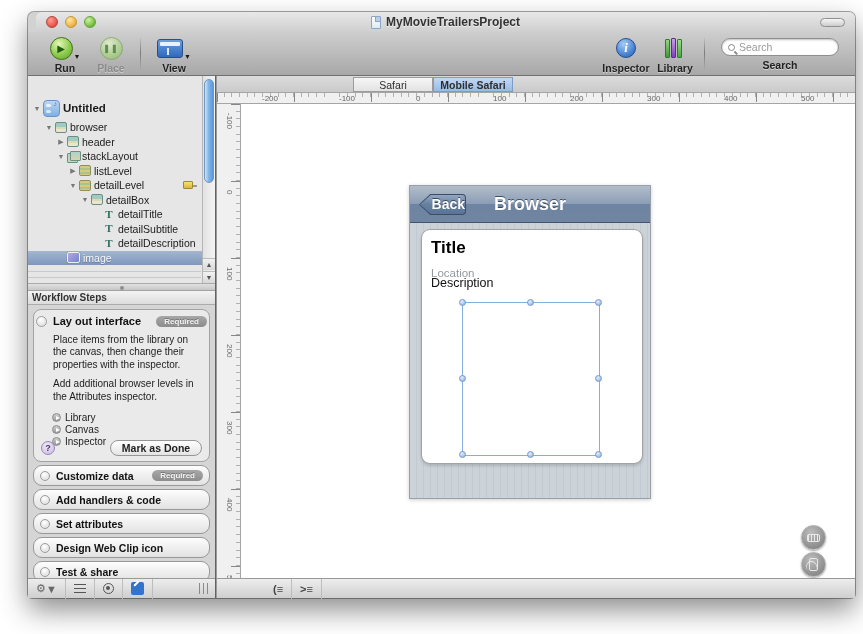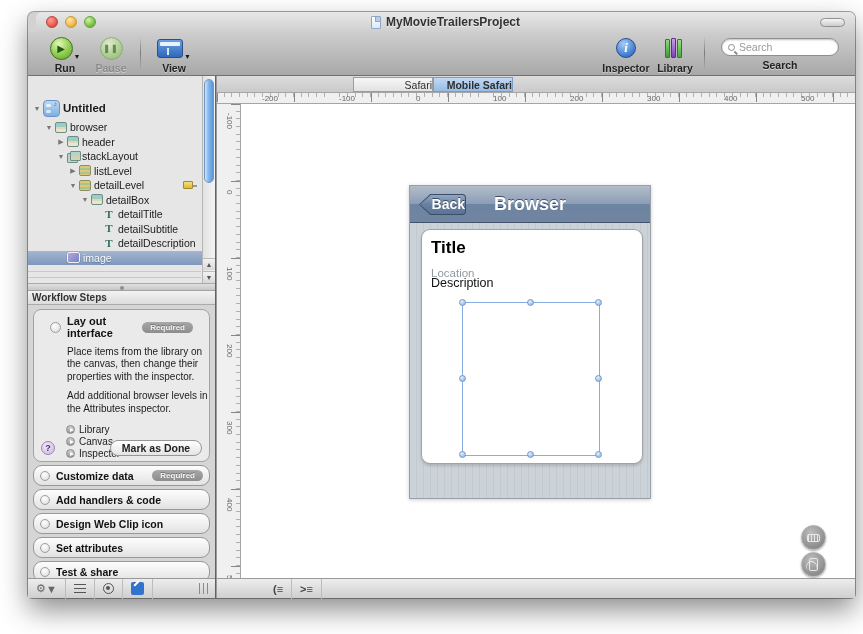--- a/index.html
+++ b/index.html
@@ -86,21 +86,21 @@
   .treeline { position:absolute; left:0; right:14px; height:1px; background:#c9c9c9; }
   .vscroll { position:absolute; right:0; top:0; width:13px; height:207px; background:linear-gradient(90deg,#e2e2e2,#f4f4f4); border-left:1px solid #b5b5b5; }
   .vthumb { position:absolute; left:1px; top:3px; width:10px; height:104px; border-radius:5px;
     background:linear-gradient(90deg,#cfe5f9,#82b6ea 45%,#5b97dc); border:1px solid #7296bd; }
   .sarrow { position:absolute; left:0; width:12px; height:12px; font-size:7px; color:#555; text-align:center; line-height:12px; background:linear-gradient(#f2f2f2,#d8d8d8); border-top:1px solid #bbb; }
   .splitter { position:absolute; left:0; right:0; top:207px; height:8px; background:linear-gradient(#e0e0e0,#c7c7c7); border-top:1px solid #aaa; border-bottom:1px solid #a2a2a2; }
   .splitter::after { content:''; position:absolute; left:50%; top:2px; width:4px; height:4px; margin-left:-2px; border-radius:50%; background:#8f8f8f; }
   .wfheader { position:absolute; left:0; right:0; top:215px; height:14px; background:linear-gradient(#f3f3f3,#dcdcdc);
     border-bottom:1px solid #ababab; font-size:10px; font-weight:bold; color:#333; padding-left:4px; line-height:14px; }
   .wfbody { position:absolute; left:0; right:0; top:229px; bottom:20px; background:#d5d5d5; overflow:hidden; }
-  .wfcard { margin:4px 5px 3px 5px; height:153px; background:#eaeaea; border:1px solid #a3a3a3; border-radius:8px; padding:5px 16px; position:relative; }
+  .wfcard { margin:4px 5px 3px 5px; height:153px; background:#eaeaea; border:1px solid #a3a3a3; border-radius:8px; padding:5px 2px; position:relative; }
   .wfrow { display:flex; align-items:center; }
   .radio { width:11px; height:11px; border-radius:50%; background:radial-gradient(circle at 40% 30%, #ffffff, #d8d8d8); border:1px solid #9d9d9d; flex:none; }
   .wftitle { font-size:11px; font-weight:bold; color:#111; margin-left:6px; flex:1; }
   .reqbadge { font-size:8px; font-weight:bold; color:#f2f2f2; background:linear-gradient(#a8a8a8,#8c8c8c); border-radius:7px; padding:1px 8px; text-shadow:0 -1px 0 rgba(0,0,0,.3); }
   .wfp { font-size:10px; color:#1c1c1c; line-height:1.24; margin:7px 0 0 17px; width:150px; }
   .wflinks { margin:9px 0 0 16px; }
   .wflink { display:flex; align-items:center; gap:4px; height:12px; font-size:10px; color:#1c1c1c; }
   .playcirc { width:9px; height:9px; border-radius:50%; background:linear-gradient(#cfcfcf,#9a9a9a); border:1px solid #8a8a8a; position:relative; flex:none; }
   .playcirc::after { content:''; position:absolute; left:3px; top:2px; border-left:4px solid #fff; border-top:2.5px solid transparent; border-bottom:2.5px solid transparent; }
   .wffoot { position:absolute; left:7px; right:7px; bottom:5px; display:flex; align-items:center; justify-content:space-between; }
@@ -115,21 +115,21 @@
   .listg { width:12px; height:9px; background:repeating-linear-gradient(180deg,#555 0 1.5px,transparent 1.5px 3.8px); }
   .targetg { width:11px; height:11px; border:1.5px solid #555; border-radius:50%; position:relative; }
   .targetg::after { content:''; position:absolute; left:2px; top:2px; width:4px; height:4px; border-radius:50%; background:#555; }
   .editg { width:13px; height:13px; border-radius:2px; background:#3173cd; position:relative; }
   .editg::after { content:''; position:absolute; left:3px; top:3px; width:7px; height:2px; background:#fff; transform:rotate(-45deg); transform-origin:left center; border-radius:1px; }
   .draghandle { margin-left:auto; margin-right:4px; width:12px; height:11px;
     background:repeating-linear-gradient(90deg,#8a8a8a 0 1px,transparent 1px 4px); }
   
   .canvascol { position:absolute; left:188px; top:64px; right:0; bottom:0; background:#fff; border-left:1px solid #9a9a9a; }
   .tabrow { position:absolute; left:0; right:0; top:0; height:17px; background:linear-gradient(#dcdcdc,#cacaca); border-bottom:1px solid #a5a5a5; }
-  .tab { position:absolute; top:1px; height:15px; width:80px; font-size:10.5px; color:#2e2e2e; text-align:right; line-height:15px;
+  .tab { position:absolute; top:1px; height:15px; width:80px; font-size:10.5px; color:#2e2e2e; text-align:center; line-height:15px;
     background:linear-gradient(#f7f7f7,#e2e2e2); border:1px solid #9c9c9c; }
   .tab.sel { background:linear-gradient(#c3d8f3,#97bce7); border-color:#7d9cc4; font-weight:bold; }
   .hruler { position:absolute; left:0; right:0; top:17px; height:11px; background:#f0f0f0; border-bottom:1px solid #a5a5a5; overflow:hidden; }
   .hruler::before { content:''; position:absolute; left:0; right:0; top:0; height:4px;
     background:repeating-linear-gradient(90deg, transparent 0 6.7px, #b0b0b0 6.7px 7.7px); }
   .hruler::after { content:''; position:absolute; left:0; right:0; top:0; height:9px;
     background:repeating-linear-gradient(90deg, #878787 0 1px, transparent 1px 77px); }
   .hnum { position:absolute; bottom:0px; font-size:8px; color:#666; transform:translateX(2px); }
   .vruler { position:absolute; left:0; top:28px; width:24px; bottom:20px; background:#f0f0f0; border-right:1px solid #a5a5a5; overflow:hidden; }
   .vruler::before { content:''; position:absolute; top:0; bottom:0; right:0; width:4px;
@@ -189,21 +189,21 @@
         <div class="iconrow">
             <span class="runicon">▶</span>
             <span class="ddarrow">▼</span>
           </div>
         <span class="lbl">Run</span>
       </div>
       <div class="tbbtn disabled">
         <div class="iconrow">
             <span class="pauseicon">❚❚</span>
           </div>
-        <span class="lbl">Pause</span>
+        <span class="lbl">Place</span>
       </div>
       <div class="tbsep"></div>
       <div class="tbbtn">
         <div class="iconrow">
             <span class="viewicon"></span>
             <span class="ddarrow">▼</span>
           </div>
         <span class="lbl">View</span>
       </div>
     </div>
@@ -337,25 +337,25 @@
             <span class="radio"></span>
             <span class="stitle">Customize data</span>
             <span class="reqbadge">Required</span>
           </div>
           <div class="steppill">
             <span class="radio"></span>
             <span class="stitle">Add handlers &amp; code</span>
           </div>
           <div class="steppill">
             <span class="radio"></span>
-            <span class="stitle">Design Web Clip icon</span>
+            <span class="stitle">Set attributes</span>
           </div>
           <div class="steppill">
             <span class="radio"></span>
-            <span class="stitle">Set attributes</span>
+            <span class="stitle">Design Web Clip icon</span>
           </div>
           <div class="steppill">
             <span class="radio"></span>
             <span class="stitle">Test &amp; share</span>
           </div>
         </div>
     </div>
     <div class="bottombar">
       <div class="bcell">
           <span class="gearg">⚙</span>

